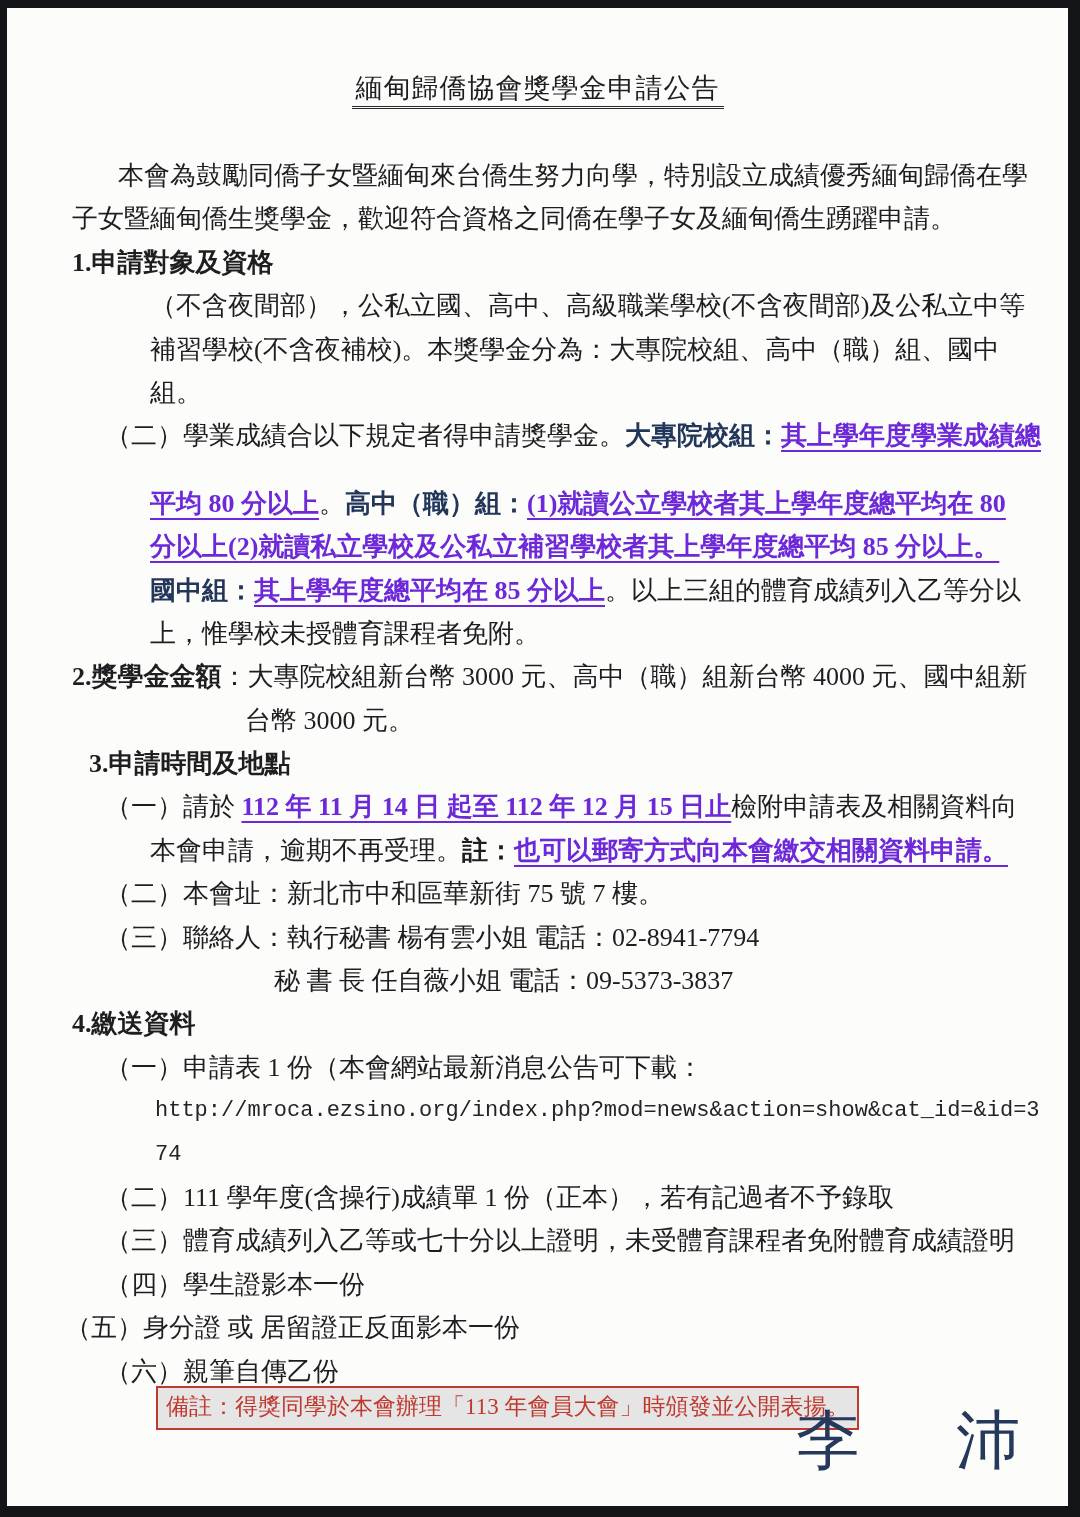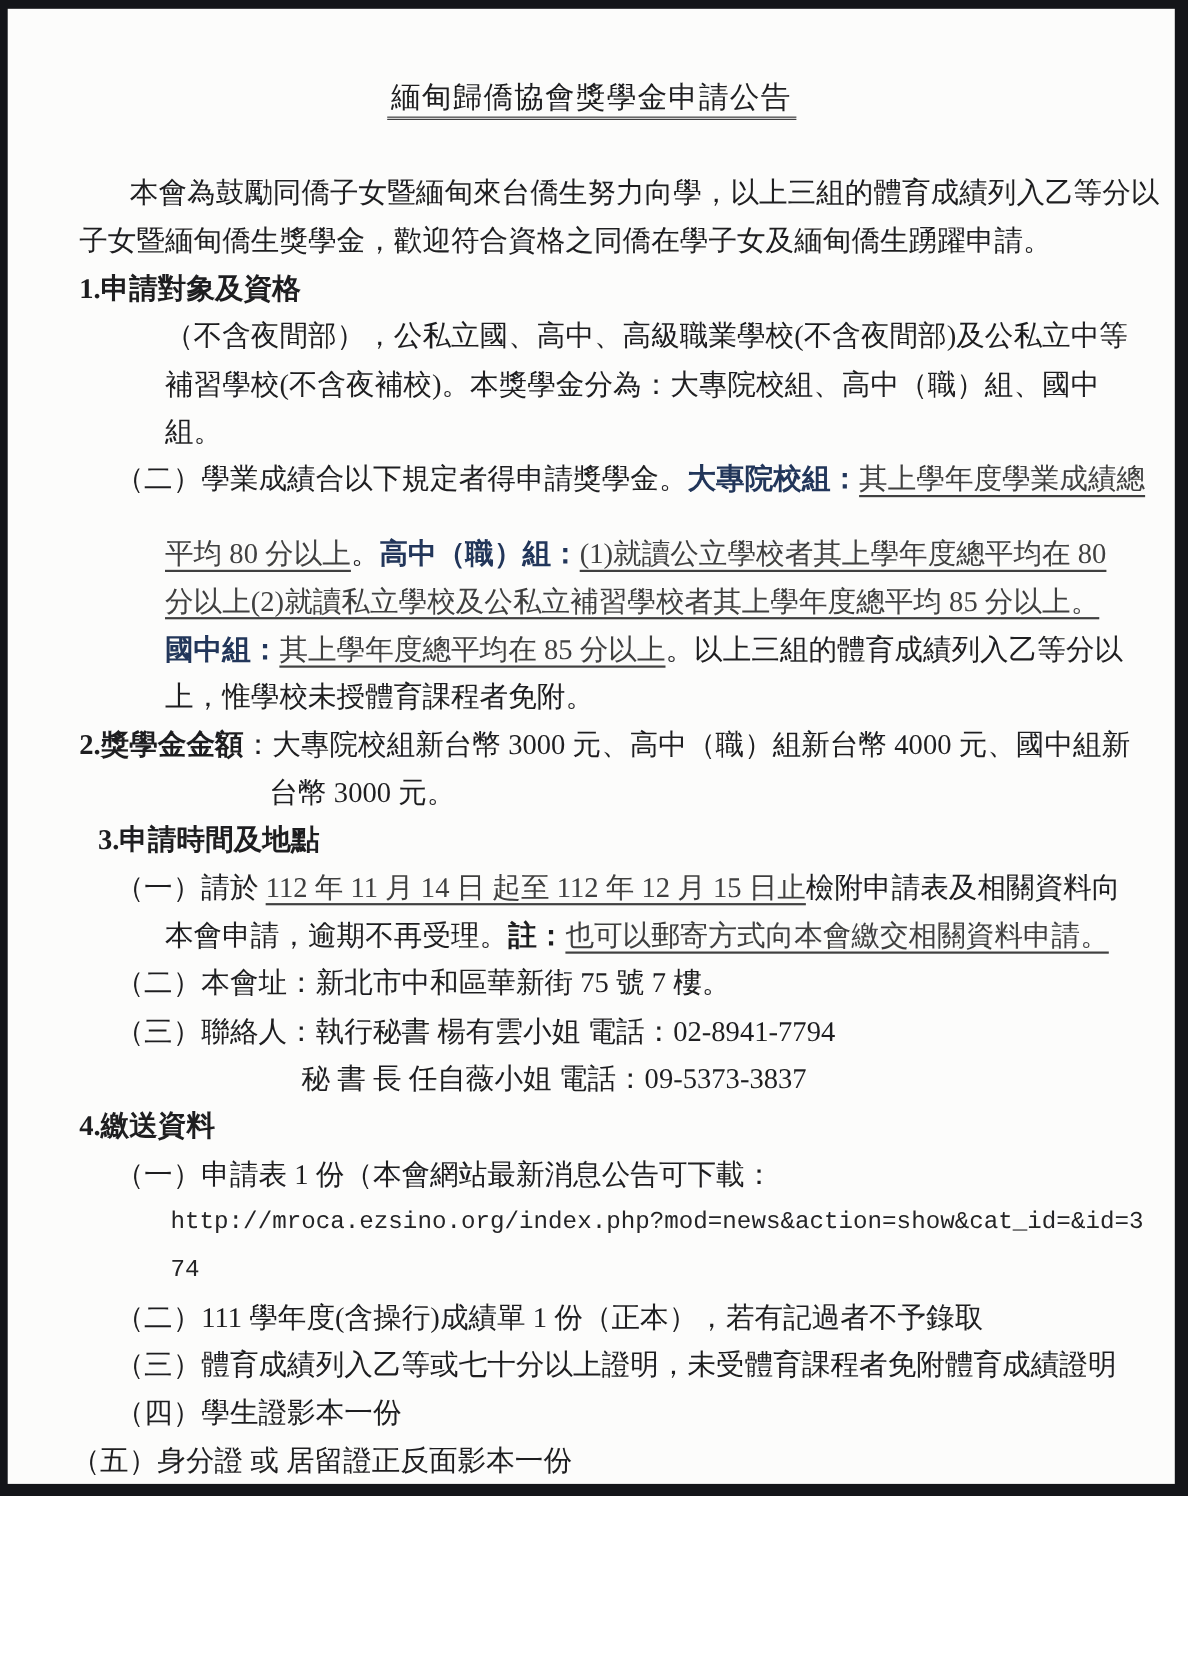--- a/index.html
+++ b/index.html
@@ -1,18 +1,18 @@
 <!DOCTYPE html>
 <html><head>
 <meta charset="utf-8">
 <style>
   html,body{margin:0;padding:0;}
   #screen{
     position:relative;
-    width:1080px;height:1360px;
+    width:1080px;height:1517px;
     background:#141519;
     overflow:hidden;
     font-family:"Liberation Serif","DejaVu Serif",serif;
   }
   .paper{
     position:absolute;
     left:7px;top:8px;right:12px;bottom:11px;
     background:#fcfcfb;
     overflow:hidden;
   }
@@ -35,21 +35,21 @@
     font-size:26px;color:#1e1e20;
   }
   .line.mono{
     font-family:"Liberation Mono","DejaVu Sans Mono",monospace;
     font-size:22px;
     color:#242426;
   }
   .seg-b{font-weight:bold;}
   .seg-nb{font-weight:bold;color:#22365a;}
   .seg-nbu{
-    font-weight:normal;color:#404040;
+    font-weight:bold;color:#6d28d9;
     text-decoration:underline;
     text-decoration-thickness:2px;
     text-underline-offset:6px;
   }
   .note-box{
     position:absolute;left:149px;top:1378px;
     border:2px solid #c0392e;
     color:#c0392e;
     font-size:23px;line-height:1.4;
     padding:3px 8px 5px 8px;
@@ -79,21 +79,21 @@
 <body>
 
 <div id="screen">
   <div class="paper">
 
     <div class="title-row">
       <span class="title-text">緬甸歸僑協會獎學金申請公告</span>
     </div>
 
     <div class="lines" id="lines">
-        <div class="line" style="margin-left: 111px;"><span>本會為鼓勵同僑子女暨緬甸來台僑生努力向學，以上三組的體育成績列入乙等分以</span></div>
+        <div class="line" style="margin-left: 111px;"><span>本會為鼓勵同僑子女暨緬甸來台僑生努力向學，特別設立成績優秀緬甸歸僑在學</span></div>
         <div class="line" style="margin-left: 65px;"><span>子女暨緬甸僑生獎學金，歡迎符合資格之同僑在學子女及緬甸僑生踴躍申請。</span></div>
         <div class="line" style="margin-left: 65px;"><span class="seg-b">1.申請對象及資格</span></div>
         <div class="line" style="margin-left: 143px;"><span>（不含夜間部），公私立國、高中、高級職業學校(不含夜間部)及公私立中等</span></div>
         <div class="line" style="margin-left: 143px;"><span>補習學校(不含夜補校)。本獎學金分為：大專院校組、高中（職）組、國中</span></div>
         <div class="line" style="margin-left: 143px;"><span>組。</span></div>
         <div class="line" style="margin-left: 98px;"><span>（二）學業成績合以下規定者得申請獎學金。</span><span class="seg-nb">大專院校組：</span><span class="seg-nbu">其上學年度學業成績總</span></div>
         <div class="line" style="margin-left: 143px; margin-top: 24px;"><span class="seg-nbu">平均 80 分以上</span><span>。</span><span class="seg-nb">高中（職）組：</span><span class="seg-nbu">(1)就讀公立學校者其上學年度總平均在 80</span></div>
         <div class="line" style="margin-left: 143px;"><span class="seg-nbu">分以上(2)就讀私立學校及公私立補習學校者其上學年度總平均 85 分以上。</span></div>
         <div class="line" style="margin-left: 143px;"><span class="seg-nb">國中組：</span><span class="seg-nbu">其上學年度總平均在 85 分以上</span><span>。以上三組的體育成績列入乙等分以</span></div>
         <div class="line" style="margin-left: 143px;"><span>上，惟學校未授體育課程者免附。</span></div>

